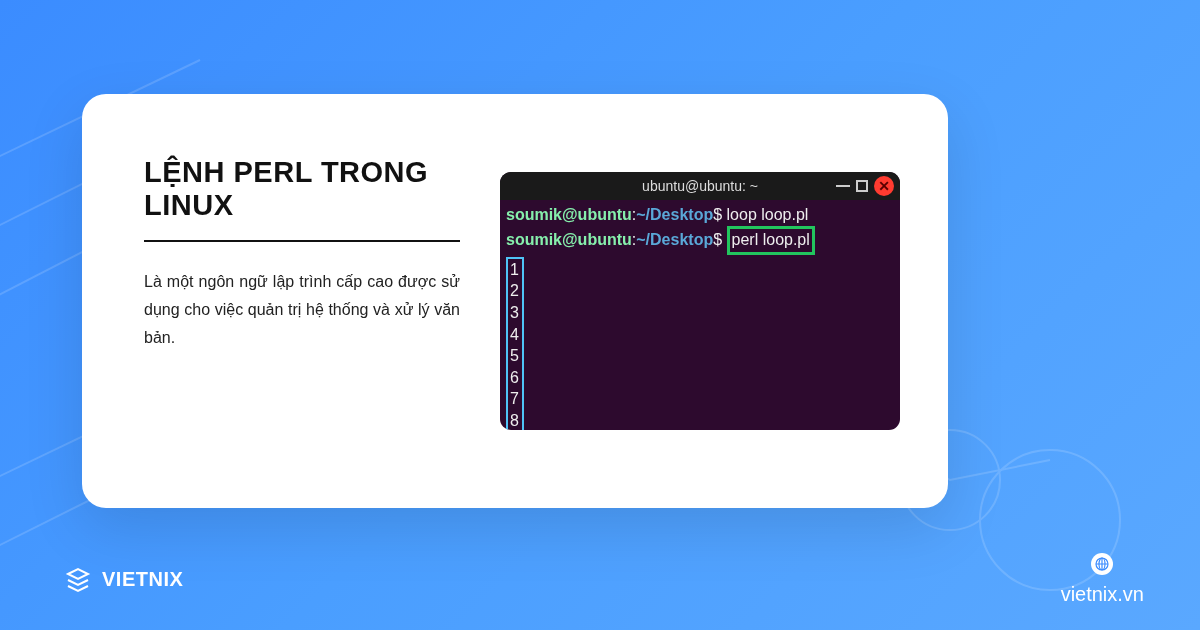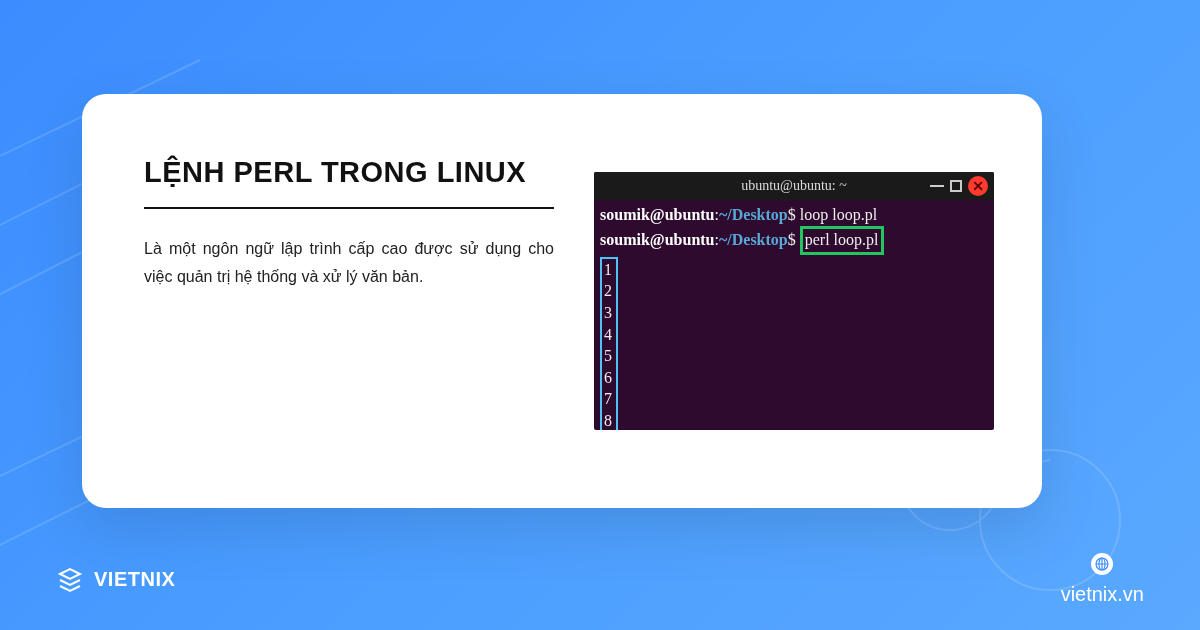--- a/index.html
+++ b/index.html
@@ -5,74 +5,74 @@
 * { margin: 0; padding: 0; box-sizing: border-box; }
 body {
   width: 1200px; height: 630px;
   background: linear-gradient(135deg, #3b8cff 0%, #4a9eff 50%, #5aa8ff 100%);
   position: relative; overflow: hidden;
   font-family: -apple-system, BlinkMacSystemFont, "Segoe UI", Arial, sans-serif;
 }
 .bg-decoration { position: absolute; inset: 0; opacity: 0.15; }
 .bg-decoration svg { width: 100%; height: 100%; }
 .card {
-  position: absolute; left: 82px; top: 94px; width: 960px; height: 414px;
+  position: absolute; left: 82px; top: 94px; width: 866px; height: 414px;
   background: #fff; border-radius: 24px;
   box-shadow: 0 20px 60px rgba(0,0,0,0.12);
   display: flex;
 }
 .left-col { flex: 1; padding: 62px 40px 62px 62px; }
 .heading {
   font-size: 29px; font-weight: 800; letter-spacing: 0.5px;
   color: #111; margin-bottom: 18px;
 }
 .divider { height: 2px; background: #111; width: 100%; margin-bottom: 26px; }
 .description {
   font-size: 16px; line-height: 1.75; color: #222;
   text-align: justify; font-weight: 400;
 }
 .right-col {
   width: 448px; display: flex; align-items: center; justify-content: center;
   padding-right: 48px;
 }
 .terminal {
   width: 400px; height: 258px; background: #2d0a2e;
-  border-radius: 2px; overflow: hidden; position: relative;
-  font-family: Liberation Serif, serif; font-size: 16px;
+  border-radius: 11px; overflow: hidden; position: relative;
+  font-family: Liberation Sans, sans-serif; font-size: 16px;
 }
 .term-titlebar {
   height: 28px; background: #1a1a1a; display: flex; align-items: center;
   justify-content: center; position: relative; color: #ddd; font-size: 14px;
 }
 .term-titlebar-controls {
   position: absolute; right: 6px; top: 50%; transform: translateY(-50%);
   display: flex; gap: 6px; align-items: center;
 }
 .ctrl-min { width: 14px; height: 2px; background: #ccc; }
 .ctrl-max { width: 12px; height: 12px; border: 2px solid #ccc; }
 .ctrl-close {
   width: 20px; height: 20px; border-radius: 50%; background: #ff3b30;
   display: flex; align-items: center; justify-content: center;
   color: #5a0000; font-size: 14px; font-weight: bold;
 }
 .term-body { padding: 4px 6px; }
 .term-line { white-space: nowrap; line-height: 1.4; color: #eee; }
-.t-green { color: #ffffff; font-weight: bold; }
+.t-green { color: #86efac; font-weight: bold; }
 .t-white { color: #eee; }
 .t-blue { color: #5aa8d8; font-weight: bold; text-align: right; }
 .t-cursorbox { display: inline-block; border: 3px solid #22c55e; padding: 0 2px; }
 .term-output {
   margin-top: 2px; border: 2px solid #4fc3f7; width: 18px;
   display: flex; flex-direction: column;
 }
 .term-output span {
   color: #eee; padding: 0 2px; line-height: 1.35; font-size: 16px;
 }
 .footer {
-  position: absolute; bottom: 24px; left: 0; right: 0; padding: 0 56px;
+  position: absolute; bottom: 24px; left: 8px; right: 0; padding: 0 56px;
   display: flex; justify-content: space-between; align-items: center;
   color: #fff; font-size: 20px;
 }
 .brand { display: flex; align-items: center; gap: 10px; font-weight: 700; letter-spacing: 0.5px; }
 .brand-logo svg { display: block; }
 .site { display: flex; align-items: center; gap: 8px; font-weight: 500; flex-direction: column; }
 .globe {
   width: 22px; height: 22px; border-radius: 50%; background: #fff;
   display: flex; align-items: center; justify-content: center;
   color: #3b8cff; font-size: 14px;

